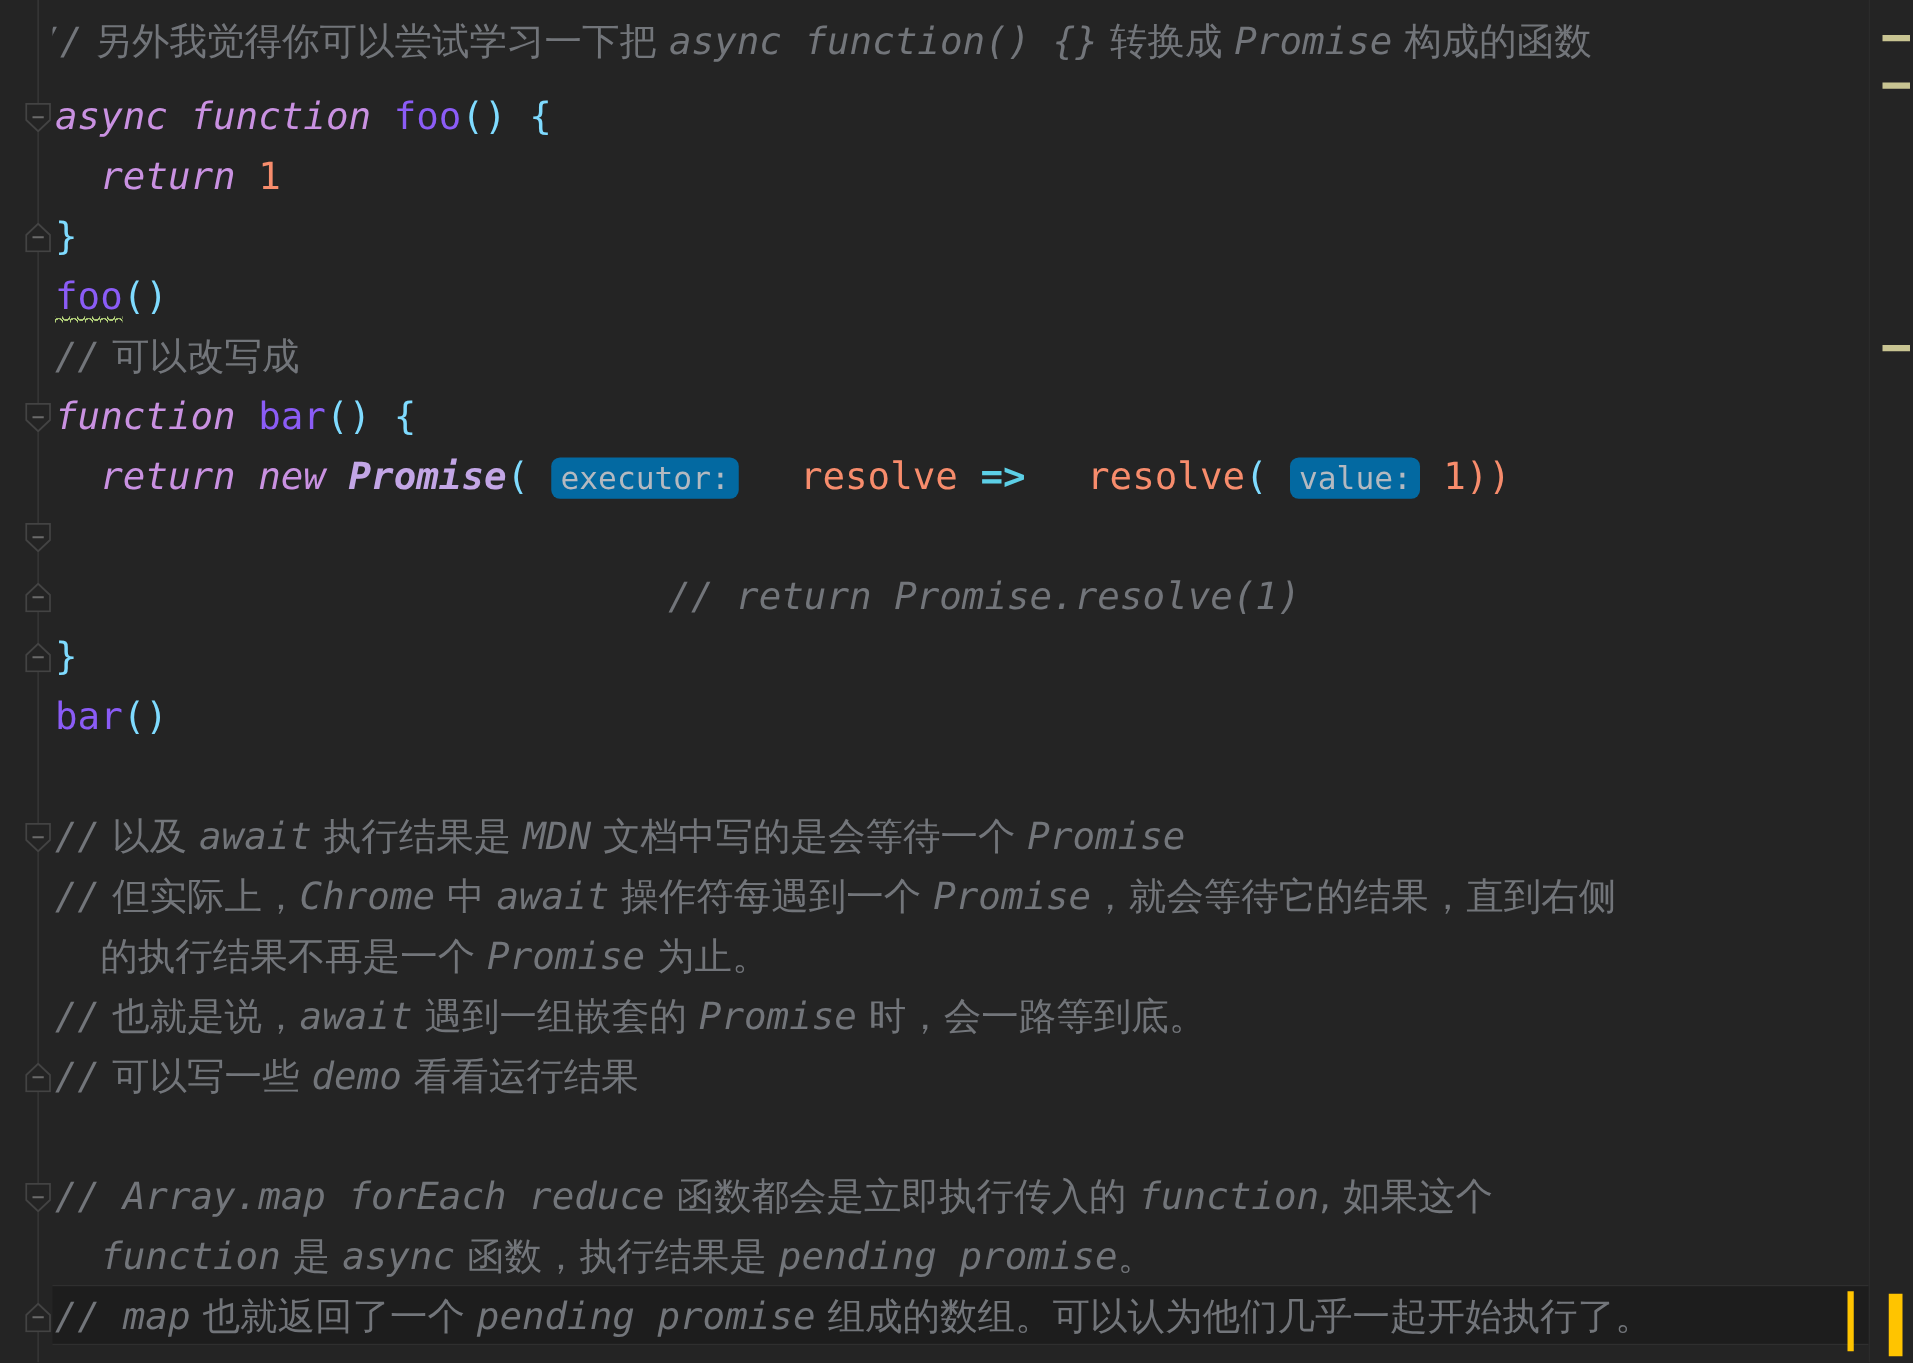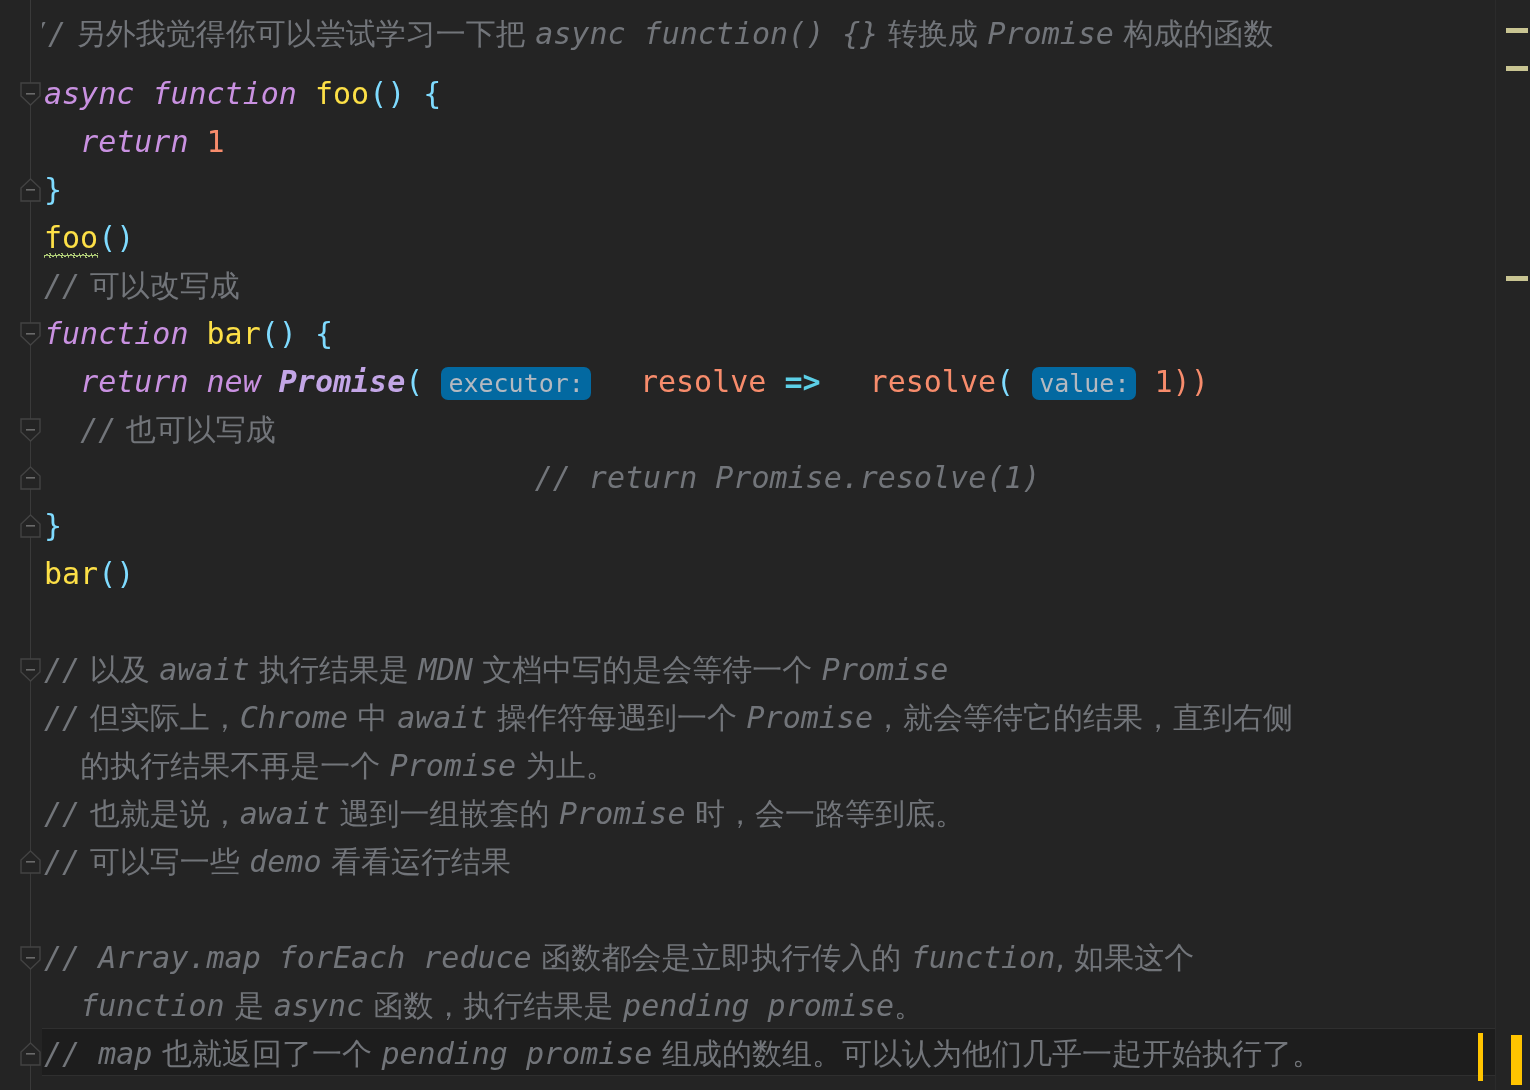--- a/index.html
+++ b/index.html
@@ -74,21 +74,21 @@
     border-top: 1px solid #2f2f2f;
     border-bottom: 1px solid #2f2f2f;
     z-index: 1;
   }
 
   
   .cmt      { color: #72757a; font-style: italic; }
   .cmt-cjk  { color: #72757a; font-style: normal;
               font-family: "DejaVu Sans", "Liberation Sans", sans-serif; }
   .kw       { color: #c991e1; font-style: italic; }
-  .fn       { color: #fde047; }
+  .fn       { color: #8b5cf6; }
   .paren    { color: #7fdbff; }
   .brace    { color: #7fdbff; }
   .num      { color: #f78c6c; }
   .ident    { color: #f78c6c; margin-left: 31px; }
   .cls      { color: #c3a6e6; font-weight: bold; font-style: italic; }
   .arrow    { color: #5ccfe6; font-weight: bold; }
   .hint     {
     color: #b4b9c0;
     background: #0369a1;
     border-radius: 7px;
@@ -165,21 +165,20 @@
     <div class="line" style="top:166px;"><span class="brace">}</span></div>
 
     <div class="line" style="top:214px;"><span class="fn squiggle">foo</span><span class="paren">()</span></div>
 
     <div class="line" style="top:262px;"><span class="cmt">//</span><span class="cmt cmt-cjk"> 可以改写成</span></div>
 
     <div class="line" style="top:310px;"><span class="kw">function</span><span> </span><span class="fn">bar</span><span class="paren">()</span><span> </span><span class="brace">{</span></div>
 
     <div class="line" style="top:358px;"><span>  </span><span class="kw">return</span><span> </span><span class="kw">new</span><span> </span><span class="cls">Promise</span><span class="paren">(</span> <span class="hint">executor:</span> <span class="ident">resolve</span> <span class="arrow">=&gt;</span> <span class="ident">resolve</span><span class="paren">(</span> <span class="hint">value:</span> <span class="num">1</span><span class="num">))</span></div>
 
-    <div class="line" style="top:406px;"><span>  </span><span class="cmt">//</span><span class="cmt cmt-cjk"> 也可以写成</span></div>
 
     <div class="line" style="top:454px;text-align:center;"><span>  </span><span class="cmt">// return Promise.resolve(1)</span></div>
 
     <div class="line" style="top:502px;"><span class="brace">}</span></div>
 
     <div class="line" style="top:550px;"><span class="fn">bar</span><span class="paren">()</span></div>
 
     <div class="line" style="top:598px;"></div>
 
     <div class="line" style="top:646px;"><span class="cmt">//</span><span class="cmt cmt-cjk"> 以及 </span><span class="cmt">await</span><span class="cmt cmt-cjk"> 执行结果是 </span><span class="cmt">MDN</span><span class="cmt cmt-cjk"> 文档中写的是会等待一个 </span><span class="cmt">Promise</span></div>

